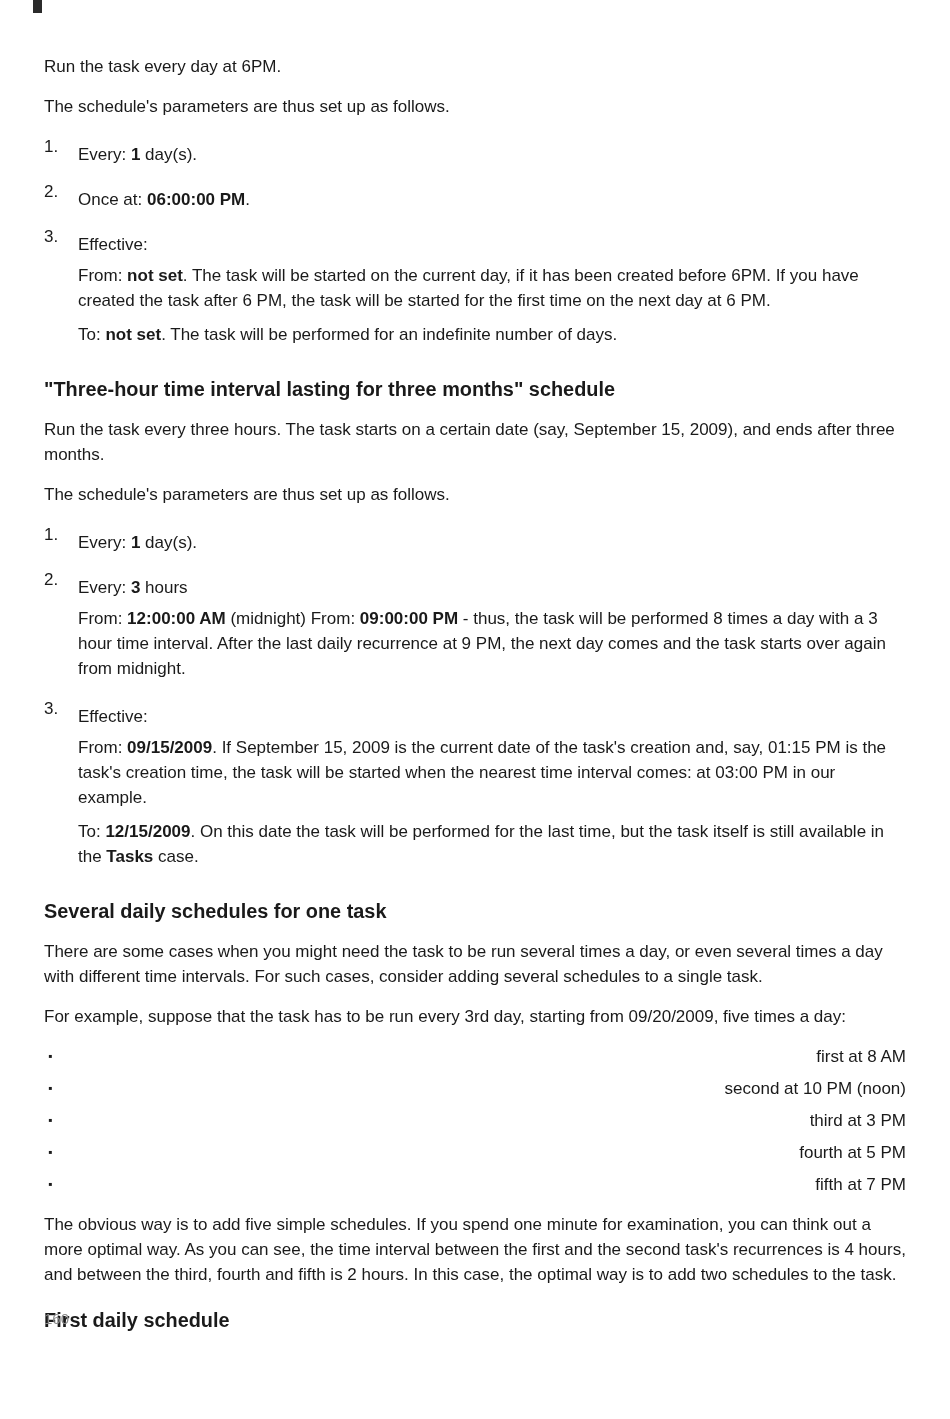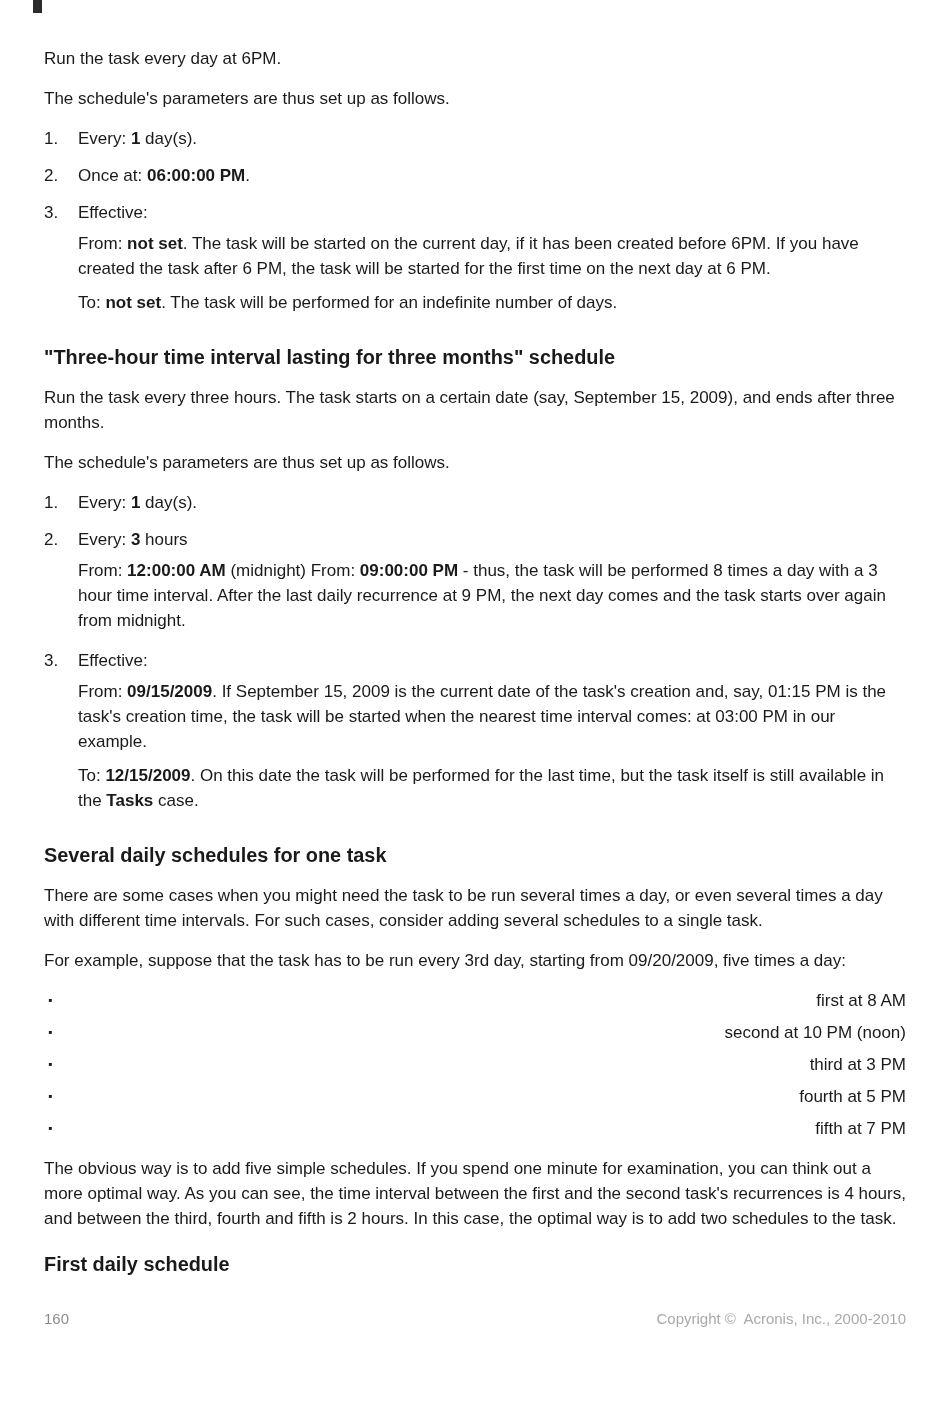--- a/index.html
+++ b/index.html
@@ -22,27 +22,27 @@
     width: 9px;
     height: 13px;
     background: #2b2b2b;
   }
   .content {
     position: absolute;
     left: 44px;
     top: 46px;
     width: 862px;
   }
-  .para { margin: 0 0 15px; }
+  .para { margin: 8px 0 15px; }
   .heading { margin: 21px 0 15px; font-weight: bold; }
   .olist { margin: 0 0 15px; }
   .li { display: flex; margin: 0 0 6px; }
   .num { flex: 0 0 34px; width: 34px; }
   .li-body { flex: 1 1 auto; }
-  .li-line { margin: 0 0 6px; }
+  .li-line { margin: 8px 0 6px; }
   .sub { margin: 1px 0 9px; }
   b { font-weight: bold; }
   .ulist { margin: 4px 0 15px; }
   .bli { display: flex; margin: 0 0 7px; }
   .bullet { flex: 0 0 34px; width: 34px; font-size: 12px; padding-left: 4px; }
   .btext { flex: 1 1 auto; text-align: right; }
   .footer {
     position: absolute;
     left: 44px;
     right: 44px;
@@ -147,15 +147,14 @@
     </div>
 
     <p class="para">The obvious way is to add five simple schedules. If you spend one minute for examination, you can think out a more optimal way. As you can see, the time interval between the first and the second task's recurrences is 4 hours, and between the third, fourth and fifth is 2 hours. In this case, the optimal way is to add two schedules to the task.</p>
 
     <h3 class="heading">First daily schedule</h3>
 
   </main>
 
   <footer class="footer">
     <span class="pagenum">160</span>
-    <span class="copyright">Copyright ©  Acronis, Inc., 2000-2010</span>
   </footer>
 </div>
 
 </body></html>

